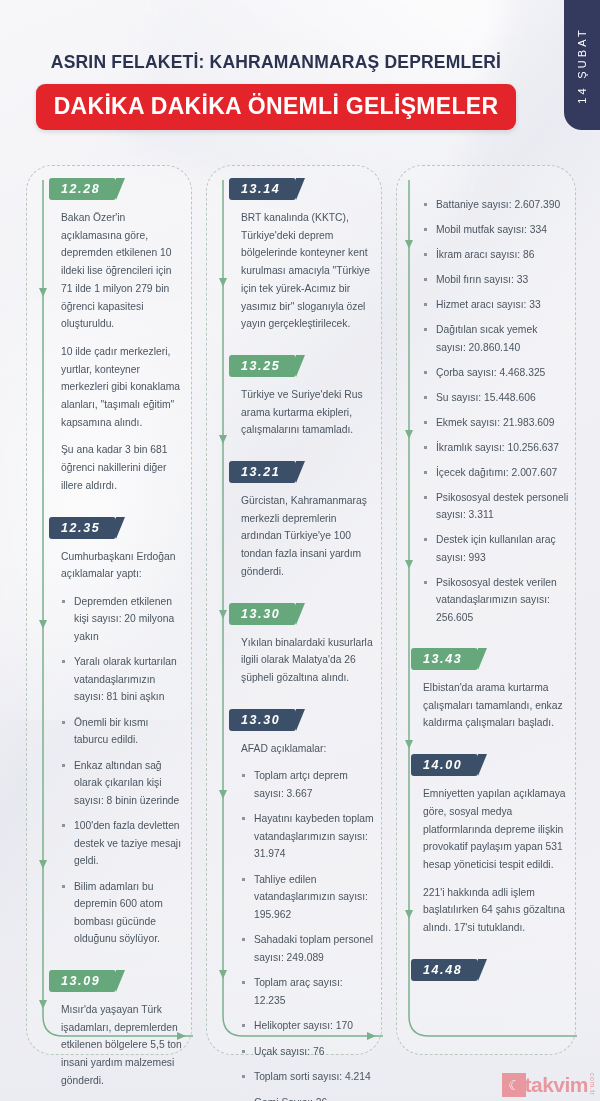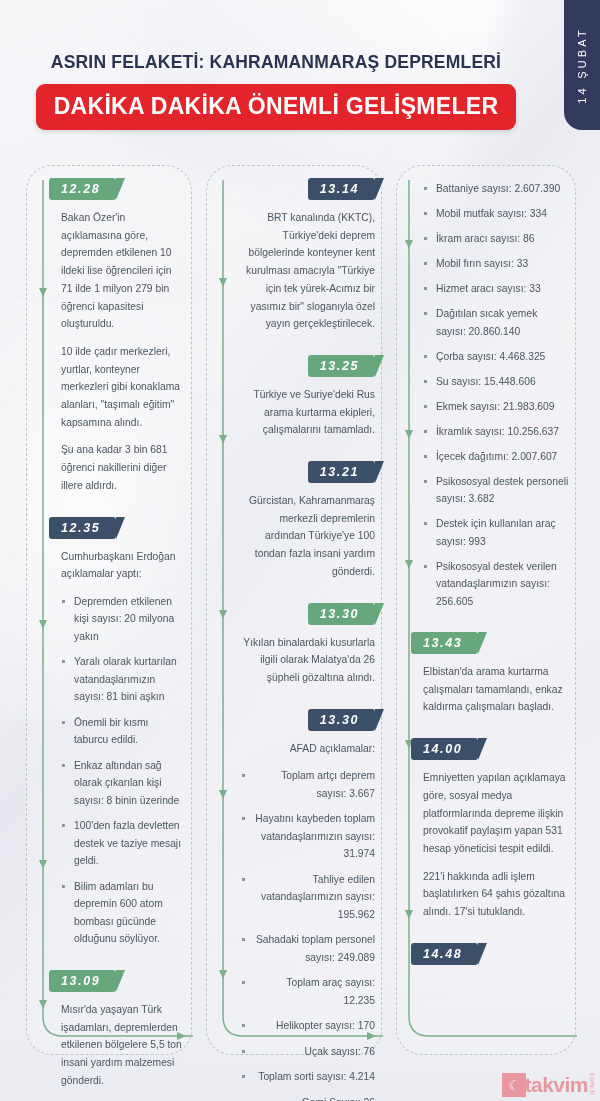--- a/index.html
+++ b/index.html
@@ -80,21 +80,21 @@
 
   
   .col {
     position: absolute;
     top: 165px;
     border: 1.4px dashed #b9c7bd;
     border-radius: 26px;
     background: rgba(255,255,255,0.18);
   }
   #col1 { left: 26px;  width: 166px; height: 890px; }
-  #col2 { left: 206px; width: 176px; height: 890px; text-align: right; }
+  #col2 { left: 206px; width: 176px; height: 890px; }
   #col3 { left: 396px; width: 180px; height: 890px; }
 
   
   .flow {
     position: absolute;
     top: 14px; left: 0;
     width: 100%; height: 876px;
     pointer-events: none;
   }
   .flow svg { display: block; overflow: visible; }
@@ -159,21 +159,21 @@
   ul.bl li::before {
     content: "";
     position: absolute;
     left: 1px; top: 7px;
     width: 3px; height: 3px;
     background: #8a949e;
   }
   ul.bl li:last-child { margin-bottom: 0; }
 
   
-  #c3list { margin-top: 8px; }
+  #c3list { margin-top: 24px; }
   #c3list li { margin-bottom: 7.5px; }
 
   
   #logo {
     position: absolute;
     right: 4px; bottom: 4px;
     display: flex; align-items: center;
     opacity: 0.42;
   }
   #logo .flag {
@@ -292,21 +292,21 @@
             <li>Mobil mutfak sayısı: 334</li>
             <li>İkram aracı sayısı: 86</li>
             <li>Mobil fırın sayısı: 33</li>
             <li>Hizmet aracı sayısı: 33</li>
             <li>Dağıtılan sıcak yemek sayısı: 20.860.140</li>
             <li>Çorba sayısı: 4.468.325</li>
             <li>Su sayısı: 15.448.606</li>
             <li>Ekmek sayısı: 21.983.609</li>
             <li>İkramlık sayısı: 10.256.637</li>
             <li>İçecek dağıtımı: 2.007.607</li>
-            <li>Psikososyal destek personeli sayısı: 3.682</li>
+            <li>Psikososyal destek personeli sayısı: 3.311</li>
             <li>Destek için kullanılan araç sayısı: 993</li>
             <li>Psikososyal destek verilen vatandaşlarımızın sayısı: 256.605</li>
           </ul>
         </div>
         <div class="blk"><div class="badge green"><span class="t">13.43</span></div><div class="para">Elbistan'da arama kurtarma çalışmaları tamamlandı, enkaz kaldırma çalışmaları başladı.</div></div>
         <div class="blk"><div class="badge navy"><span class="t">14.00</span></div><div class="para">Emniyetten yapılan açıklamaya göre, sosyal medya platformlarında depreme ilişkin provokatif paylaşım yapan 531 hesap yöneticisi tespit edildi.</div><div class="para">221'i hakkında adli işlem başlatılırken 64 şahıs gözaltına alındı. 17'si tutuklandı.</div></div>
         <div class="blk"><div class="badge navy"><span class="t">14.48</span></div></div>
       </div>
   </div>
 

